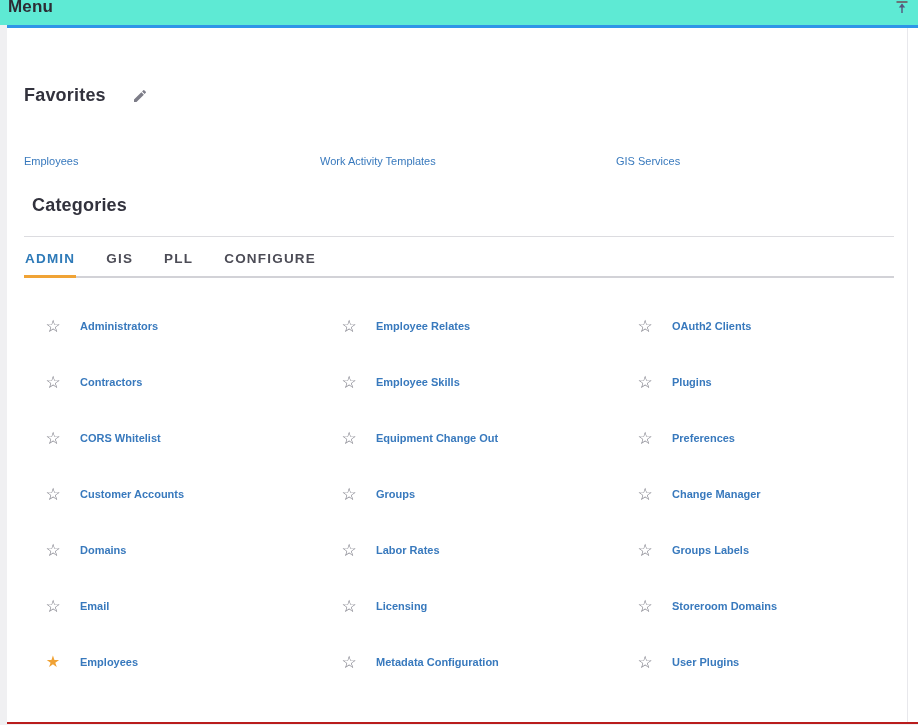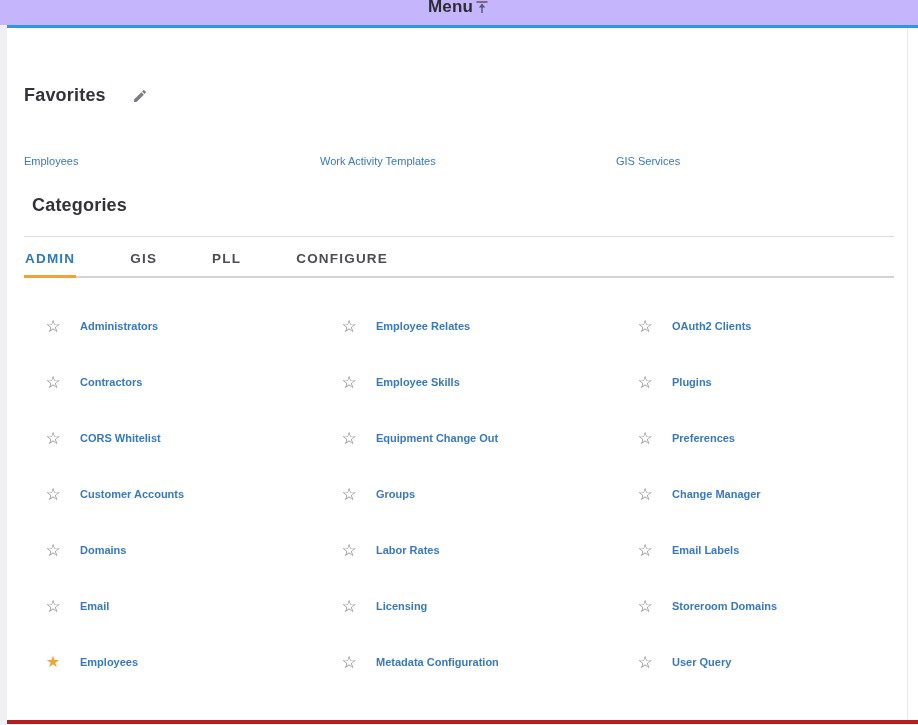--- a/index.html
+++ b/index.html
@@ -6,39 +6,39 @@
   html,body { margin:0; padding:0; }
   body {
     width:918px; height:725px;
     background:#f0f0f2;
     font-family:"Liberation Sans","DejaVu Sans",sans-serif;
     position:relative; overflow:hidden;
     -webkit-font-smoothing:antialiased;
   }
   .top-band {
     position:absolute; top:0; left:0; width:918px; height:25px;
-    background:#c4b5fd;
-    display:flex; align-items:center; justify-content:center;
+    background:#5eead4;
+    display:flex; align-items:center; justify-content:space-between;
     padding:0 7px 12px 8px;
   }
   .page-title {
     font-size:17px; font-weight:700; color:#2c2c34; letter-spacing:.2px;
   }
   .pin-btn {
     background:none; border:none; padding:2px; cursor:pointer;
     display:flex; align-items:center; justify-content:center;
   }
   .accent-line {
     position:absolute; top:25px; left:7px; right:0; height:3px;
     background:#2e95e8;
   }
   .panel {
     position:absolute; top:28px; left:7px; width:911px; height:696px;
     background:#ffffff;
-    border-bottom:4px solid #b91c1c;
+    border-bottom:2px solid #b91c1c;
     padding:0 24px 0 17px;
   }
   .panel::after {
     content:""; position:absolute; top:0; right:10px; width:1px; height:100%;
     background:#e8e8ec;
   }
   .section-head {
     display:flex; align-items:center; gap:26px;
     margin-top:57px;
   }
@@ -58,21 +58,20 @@
     color:#3879bd; text-decoration:none; font-size:11px; cursor:pointer;
   }
   .categories-title { margin-top:28px !important;margin-left:8px; }
   .divider {
     margin-top:20px; height:1px; background:#dcdce0; width:870px;
   }
   .tabs {
     margin-top:14px; width:870px;
     display:flex; align-items:flex-end;
     border-bottom:2px solid #d2d2d7;
-    gap:24px;
   }
   .tab {
     background:none; border:none; cursor:pointer;
     font-family:inherit;
     font-size:13.5px; font-weight:700; letter-spacing:1.2px;
     color:#4c4c56;
     padding:0 1px 10px 1px;
     margin-right:29px;
     position:relative;
   }
@@ -214,25 +213,25 @@
       <div class="item">
         <button class="star-btn">☆</button>
         <a class="item-link" href="#">Preferences</a>
       </div>
       <div class="item">
         <button class="star-btn">☆</button>
         <a class="item-link" href="#">Change Manager</a>
       </div>
       <div class="item">
         <button class="star-btn">☆</button>
-        <a class="item-link" href="#">Email Labels</a>
+        <a class="item-link" href="#">Groups Labels</a>
       </div>
       <div class="item">
         <button class="star-btn">☆</button>
         <a class="item-link" href="#">Storeroom Domains</a>
       </div>
       <div class="item">
         <button class="star-btn">☆</button>
-        <a class="item-link" href="#">User Query</a>
+        <a class="item-link" href="#">User Plugins</a>
       </div>
     </div>
 
 </div>
 
 </body></html>

